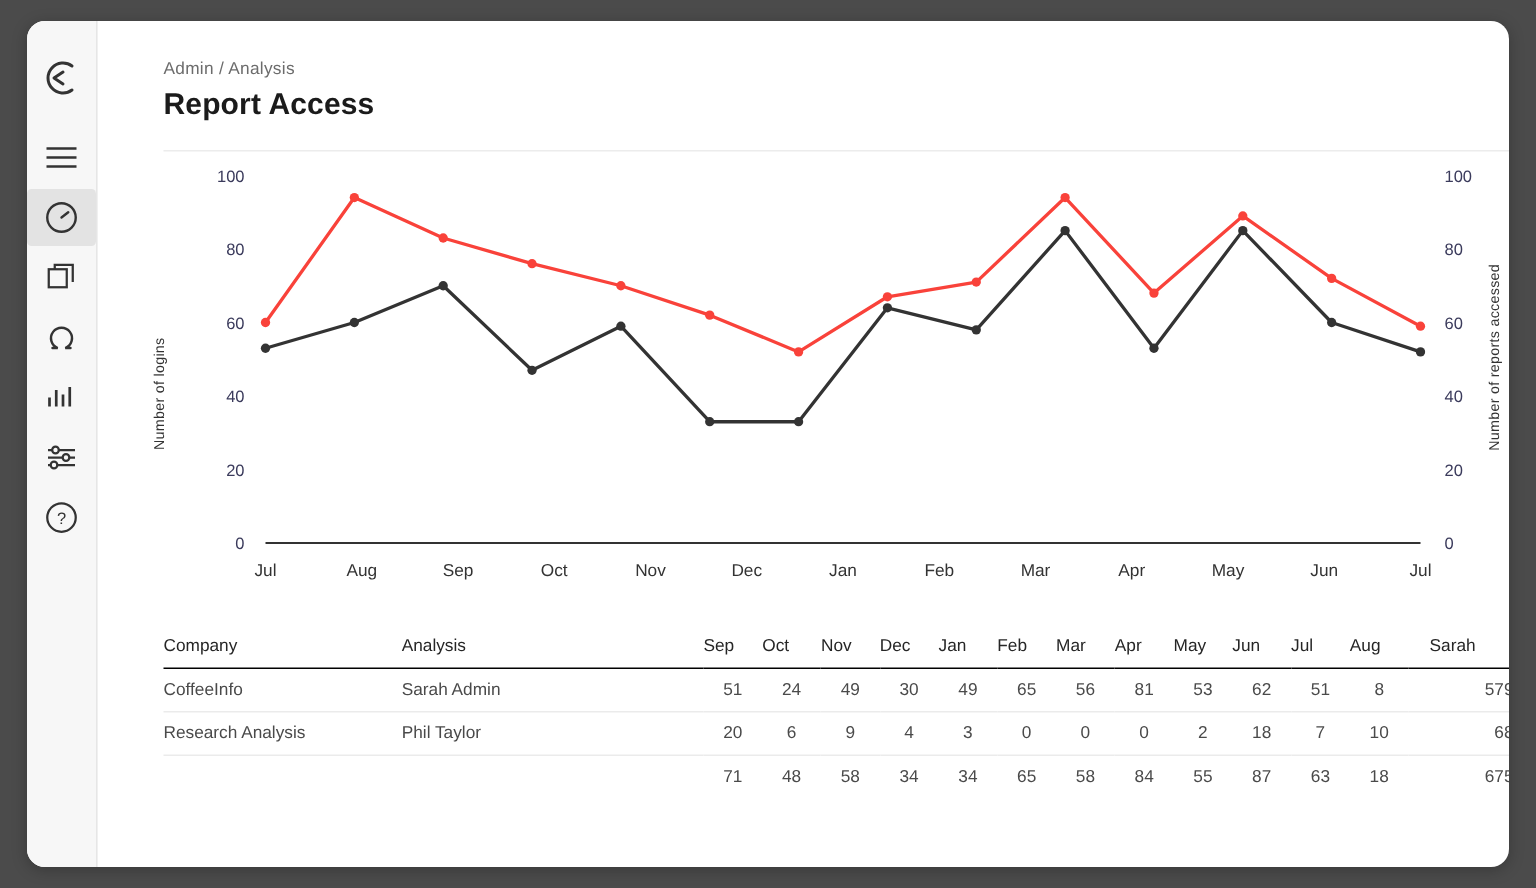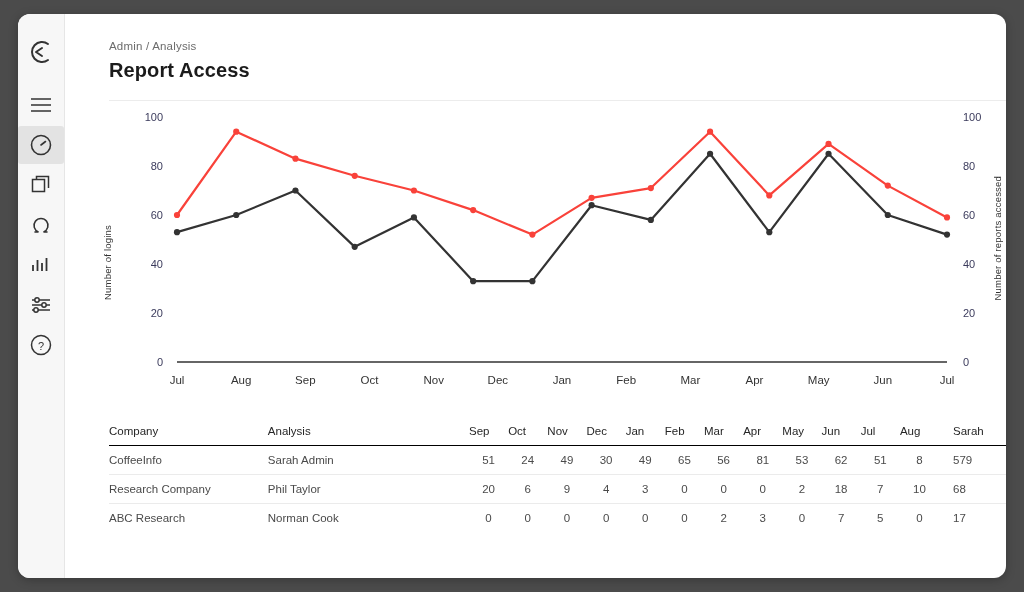--- a/index.html
+++ b/index.html
@@ -127,21 +127,21 @@
   table.data td {
     padding: 8px 0;
     border-bottom: 1px solid #ebebeb;
     color: #4a4a4a;
     margin-left: 40px;
   }
   table.data tr:last-child td { border-bottom: none; }
   .col-company { width: 150px; }
   .col-manager { width: 190px; }
   .col-m { width: 37px; text-align: center; }
-  .col-total { width: 52px; text-align: left; padding-left: 14px !important; }
+  .col-total { width: 52px; text-align: right; padding-left: 14px !important; }
   .num { color: #4a4a6a; }
 </style>
 </head>
 <body>
 
 <div id="app">
 
   <div class="sidebar">
     <div class="side-item logo">
       <span>
@@ -322,49 +322,49 @@
             <td class="col-m num">65</td>
             <td class="col-m num">56</td>
             <td class="col-m num">81</td>
             <td class="col-m num">53</td>
             <td class="col-m num">62</td>
             <td class="col-m num">51</td>
             <td class="col-m num">8</td>
             <td class="col-total num">579</td>
           </tr>
           <tr>
-            <td class="col-company">Research Company</td>
+            <td class="col-company">Research Analysis</td>
             <td class="col-manager">Phil Taylor</td>
             <td class="col-m num">20</td>
             <td class="col-m num">6</td>
             <td class="col-m num">9</td>
             <td class="col-m num">4</td>
             <td class="col-m num">3</td>
             <td class="col-m num">0</td>
             <td class="col-m num">0</td>
             <td class="col-m num">0</td>
             <td class="col-m num">2</td>
             <td class="col-m num">18</td>
             <td class="col-m num">7</td>
             <td class="col-m num">10</td>
             <td class="col-total num">68</td>
           </tr>
           <tr>
-            <td class="col-company">ABC Research</td>
-            <td class="col-manager">Norman Cook</td>
-            <td class="col-m num">0</td>
-            <td class="col-m num">0</td>
-            <td class="col-m num">0</td>
-            <td class="col-m num">0</td>
-            <td class="col-m num">0</td>
-            <td class="col-m num">0</td>
-            <td class="col-m num">2</td>
-            <td class="col-m num">3</td>
-            <td class="col-m num">0</td>
-            <td class="col-m num">7</td>
-            <td class="col-m num">5</td>
-            <td class="col-m num">0</td>
-            <td class="col-total num">17</td>
+            <td class="col-company"></td>
+            <td class="col-manager"></td>
+            <td class="col-m num">71</td>
+            <td class="col-m num">48</td>
+            <td class="col-m num">58</td>
+            <td class="col-m num">34</td>
+            <td class="col-m num">34</td>
+            <td class="col-m num">65</td>
+            <td class="col-m num">58</td>
+            <td class="col-m num">84</td>
+            <td class="col-m num">55</td>
+            <td class="col-m num">87</td>
+            <td class="col-m num">63</td>
+            <td class="col-m num">18</td>
+            <td class="col-total num">675</td>
           </tr>
         </tbody>
     </table>
   </div>
 </div>
 
 </body></html>

